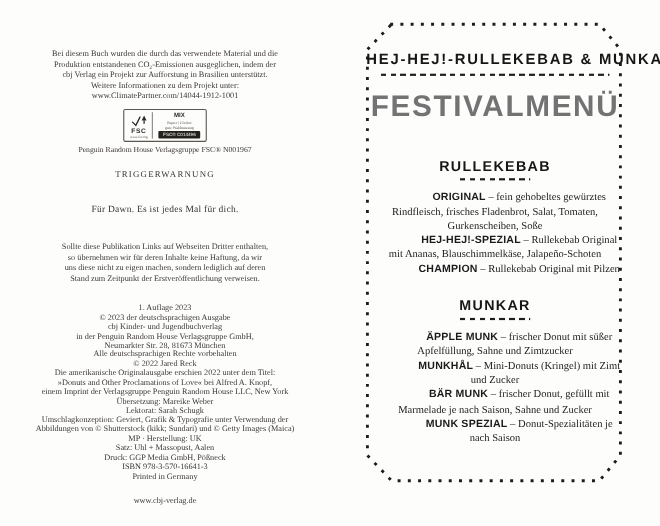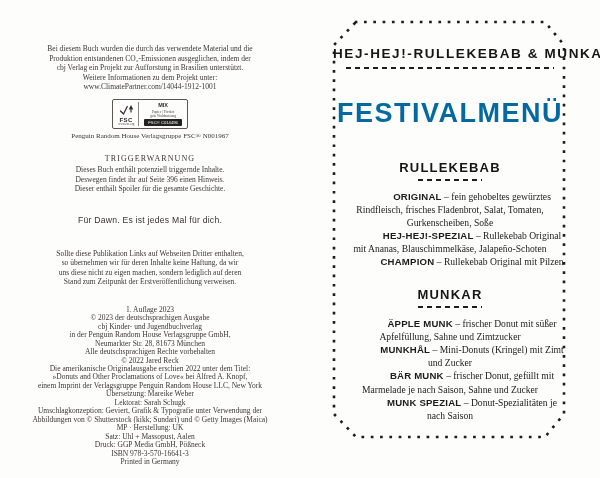--- a/index.html
+++ b/index.html
@@ -37,21 +37,21 @@
   .fsc-desc { font-size:3.6px; line-height:1.15; color:#4a463f; white-space:pre-line; }
   .fsc-cert {
     font-family:"Liberation Sans", sans-serif; font-size:4.2px;
     background:#23211e; color:#fbfaf8; padding:1px 4px; border-radius:1px;
   }
   .fsc-line { font-size:7px; margin-bottom:13px; }
 
   .trigger-title { font-size:8px; letter-spacing:1.1px; margin-bottom:1px; }
   .dedication {
     margin-top:21px;
-    font-family:Liberation Sans, sans-serif;
+    font-family:Liberation Serif, serif;
     font-size:8.6px; letter-spacing:0.25px; color:#36332f;
   }
   .links-block { margin-top:23px; }
   .imprint-block { margin-top:19px; line-height:1.13; }
   .website { margin-top:13px; }
 
   
   .page-right {
     width:300px; height:478px; position:relative;
     color:#1b1b1b;
@@ -65,22 +65,22 @@
   .menu-header {
     font-size:13.5px; font-weight:bold; letter-spacing:1.6px;
     color:#161616; white-space:nowrap;
   }
   .rule { height:2px; margin:6px auto 0;
     background:repeating-linear-gradient(90deg,#1e1e1e 0 5px,transparent 5px 9px);
   }
   .rule-wide { width:208px; }
   .rule-small { width:64px; margin-top:4px; }
   .menu-title {
-    margin-top:29px; font-size:27px; font-weight:bold;
-    letter-spacing:1.5px; color:#0369a1;
+    margin-top:12px; font-size:27px; font-weight:bold;
+    letter-spacing:1.5px; color:#737373;
   }
   .section-name {
     font-size:13px; font-weight:bold; letter-spacing:1.2px; color:#161616;
   }
   .section-head-1 { margin-top:31px; }
   .section-head-2 { margin-top:19px; }
   .menu-items { margin-top:9px; font-size:9.6px; line-height:1.36; }
   .menu-item { margin:0; }
   .mi-name { font-family:"Liberation Sans", sans-serif; font-weight:bold; letter-spacing:0.2px;padding-left:44px; }
   .mi-desc { font-family:"Liberation Serif", serif;text-align:center; }
@@ -113,23 +113,20 @@
           <span class="fsc-desc">Papier | Fördert
 gute Waldnutzung</span>
           <span class="fsc-cert">FSC® C014496</span>
         </div>
       </div>
 
       <div class="fsc-line">Penguin Random House Verlagsgruppe FSC® N001967</div>
 
       <div>
         <div class="trigger-title">TRIGGERWARNUNG</div>
-        <div class="lines">Dieses Buch enthält potenziell triggernde Inhalte.
-Deswegen findet ihr auf Seite 396 einen Hinweis.
-Dieser enthält Spoiler für die gesamte Geschichte.</div>
       </div>
 
       <div class="dedication">Für Dawn. Es ist jedes Mal für dich.</div>
 
       <div class="lines links-block">Sollte diese Publikation Links auf Webseiten Dritter enthalten,
 so übernehmen wir für deren Inhalte keine Haftung, da wir
 uns diese nicht zu eigen machen, sondern lediglich auf deren
 Stand zum Zeitpunkt der Erstveröffentlichung verweisen.</div>
 
       <div class="lines imprint-block">1. Auflage 2023

